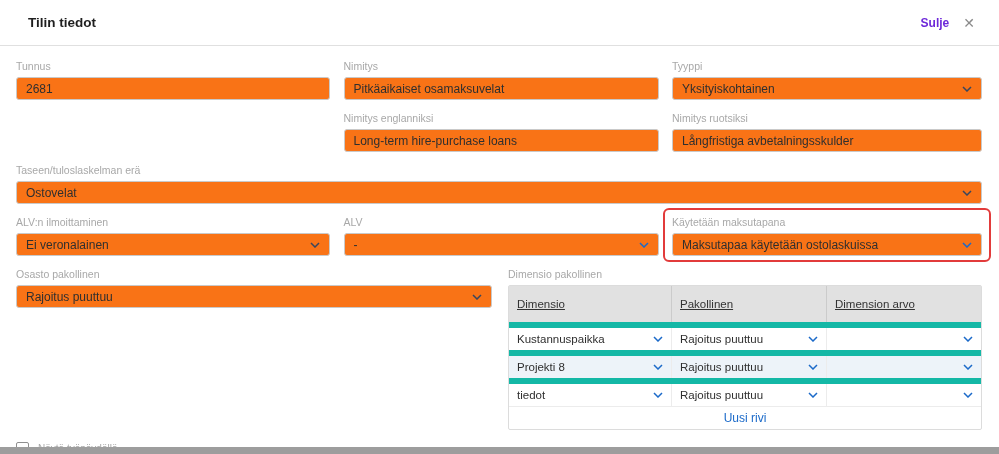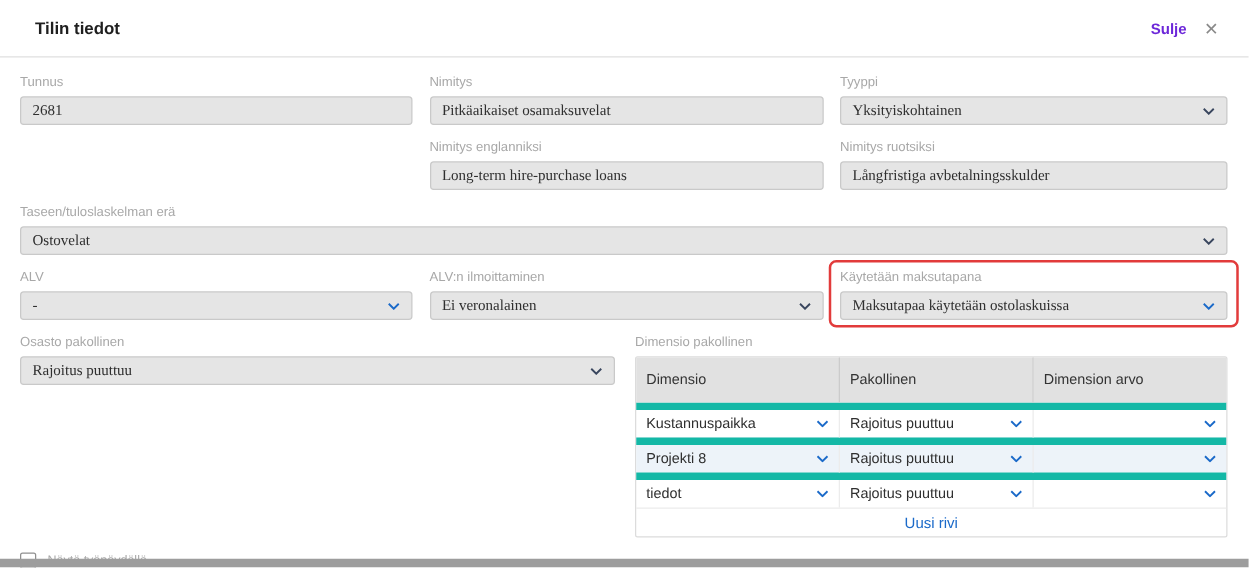--- a/index.html
+++ b/index.html
@@ -15,34 +15,34 @@
   .close-x { font-size:14px; color:#8a8a8a; line-height:1; }
 
   .content { padding:14px 17px 0 16px; }
   .row { margin-bottom:12px; }
   .grid3 { display:grid; grid-template-columns:314px 315px 310px; justify-content:space-between; }
   .grid2 { display:grid; grid-template-columns:476px 474px; justify-content:space-between; }
 
   .label { font-size:10.5px; color:#a8a8a8; margin-bottom:5px; }
 
   .control { height:23px; box-sizing:border-box; border:1px solid #c9c9c9; border-radius:3px;
-             background:#e5e5e5; font-size:12px; color:#2f2f2f; font-family:Liberation Serif, serif; }
+             background:#f97316; font-size:12px; color:#2f2f2f; font-family:Liberation Sans, sans-serif; }
   input.control { width:100%; padding:0 9px; outline:none; }
   .select { display:flex; align-items:center; justify-content:space-between; padding:0 9px; cursor:pointer; }
   .chev { color:#39465e; display:flex; flex:0 0 auto; margin-left:6px; }
   .chev.blue { color:#1b6ac9; }
 
   .hl { position:relative; }
   .hl::after { content:""; position:absolute; left:-9px; right:-9px; top:-8px; bottom:-6px;
                border:2px solid #e23b3b; border-radius:6px; pointer-events:none; }
 
   .dim-table { border:1px solid #dcdcdc; border-radius:2px; box-sizing:border-box; background:#fff; }
   .t-head, .t-row { display:grid; grid-template-columns:163px 155px 154px; }
   .th { background:#e1e1e1; height:36px; box-sizing:border-box; display:flex; align-items:center;
-        padding:0 8px; font-size:11.5px; color:#333; border-right:1px solid #cbcbcb; }
+        padding:0 8px; font-size:11.5px; color:#333; border-right:1px solid #cbcbcb;text-decoration:underline; }
   .th:last-child { border-right:none; }
   .t-row { border-top:6px solid #14b8a6; }
   .td { height:22px; box-sizing:border-box; display:flex; align-items:center; justify-content:space-between;
         padding:0 8px; font-size:11.5px; color:#2f2f2f; border-right:1px solid #ececec; cursor:pointer; }
   .td:last-child { border-right:none; }
   .t-row.alt { background:#edf3f9; }
   .t-new { border-top:1px solid #ececec; text-align:center; height:22px; line-height:22px;
            font-size:12px; color:#1b6ac9; cursor:pointer; }
 
   .cb-row { display:flex; align-items:center; gap:9px; margin-top:5px; }
@@ -117,35 +117,35 @@
             <svg width="10" height="6" viewBox="0 0 10 6">
                 <path d="M1 1l4 4 4-4" fill="none" stroke="currentColor" stroke-width="1.5"></path>
               </svg>
           </span>
         </div>
       </div>
     </div>
 
     <div class="row grid3">
       <div class="field">
+        <div class="label">ALV:n ilmoittaminen</div>
+        <div class="control select">
+          <span>Ei veronalainen</span>
+          <span class="chev">
+            <svg width="10" height="6" viewBox="0 0 10 6">
+                <path d="M1 1l4 4 4-4" fill="none" stroke="currentColor" stroke-width="1.5"></path>
+              </svg>
+          </span>
+        </div>
+      </div>
+      <div class="field">
         <div class="label">ALV</div>
         <div class="control select">
           <span>-</span>
           <span class="chev blue">
-            <svg width="10" height="6" viewBox="0 0 10 6">
-                <path d="M1 1l4 4 4-4" fill="none" stroke="currentColor" stroke-width="1.5"></path>
-              </svg>
-          </span>
-        </div>
-      </div>
-      <div class="field">
-        <div class="label">ALV:n ilmoittaminen</div>
-        <div class="control select">
-          <span>Ei veronalainen</span>
-          <span class="chev">
             <svg width="10" height="6" viewBox="0 0 10 6">
                 <path d="M1 1l4 4 4-4" fill="none" stroke="currentColor" stroke-width="1.5"></path>
               </svg>
           </span>
         </div>
       </div>
       <div class="field hl">
         <div class="label">Käytetään maksutapana</div>
         <div class="control select">
           <span>Maksutapaa käytetään ostolaskuissa</span>

